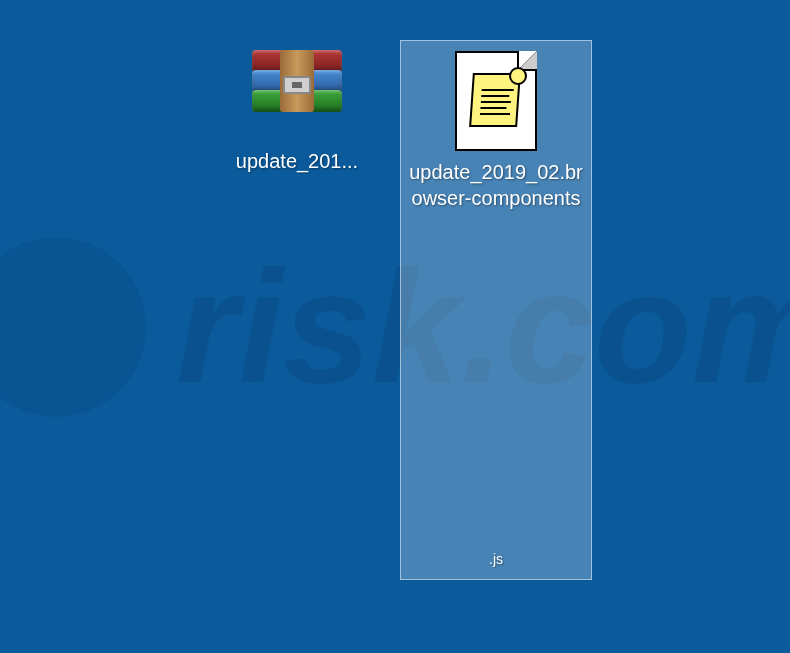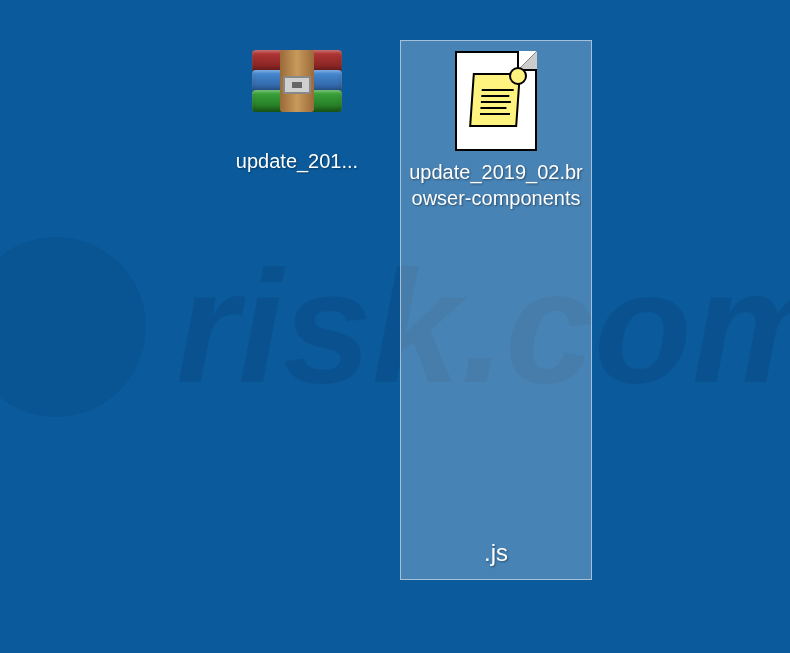--- a/index.html
+++ b/index.html
@@ -222,21 +222,21 @@
     }
     
     .file-icon.rar .file-label {
       white-space: nowrap;
       overflow: hidden;
       text-overflow: ellipsis;
     }
     
     .js-ext {
       color: white;
-      font-size: 24px;
+      font-size: 14px;
       position: absolute;
       bottom: 12px;
       left: 0;
       right: 0;
       text-align: center;
       text-shadow: 1px 1px 2px rgba(0,0,0,0.4);
     }
   </style>
 </head>
 <body>

